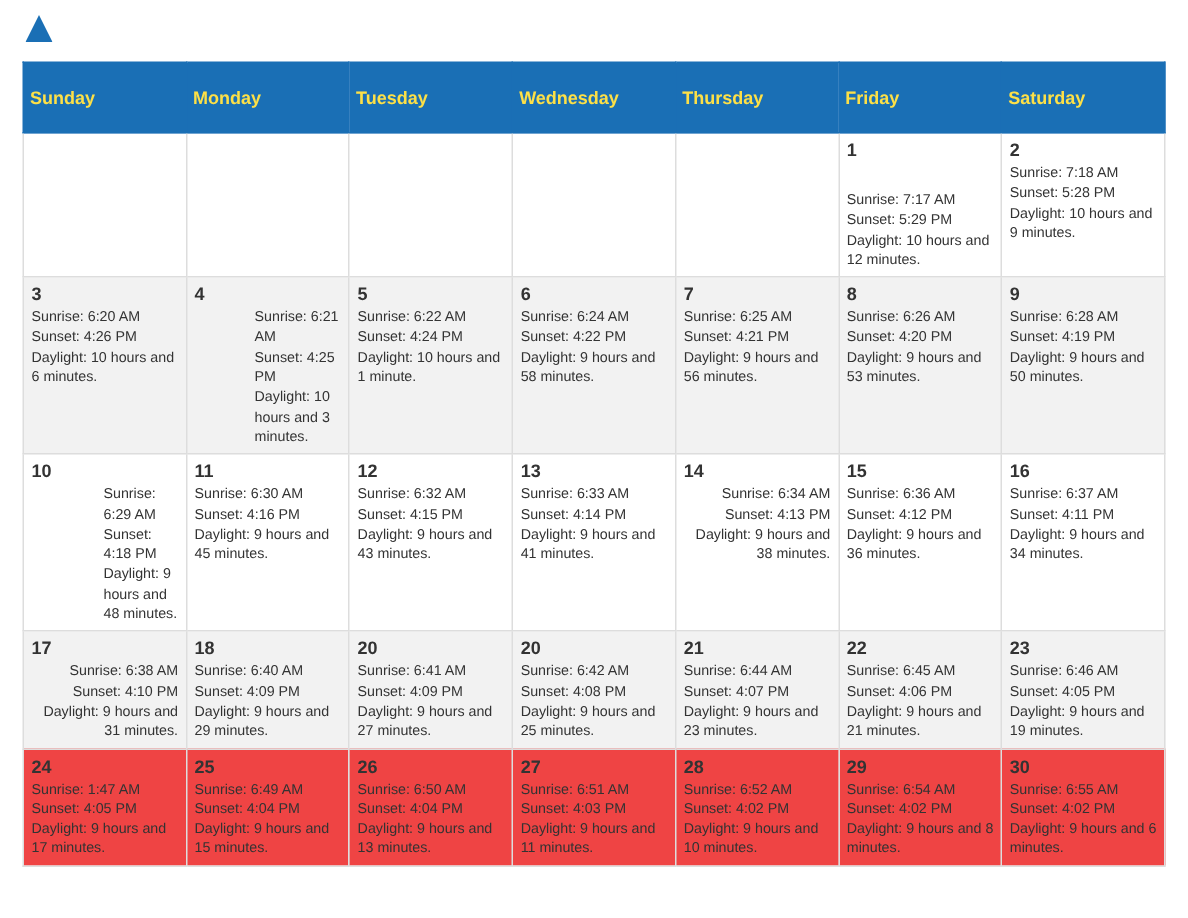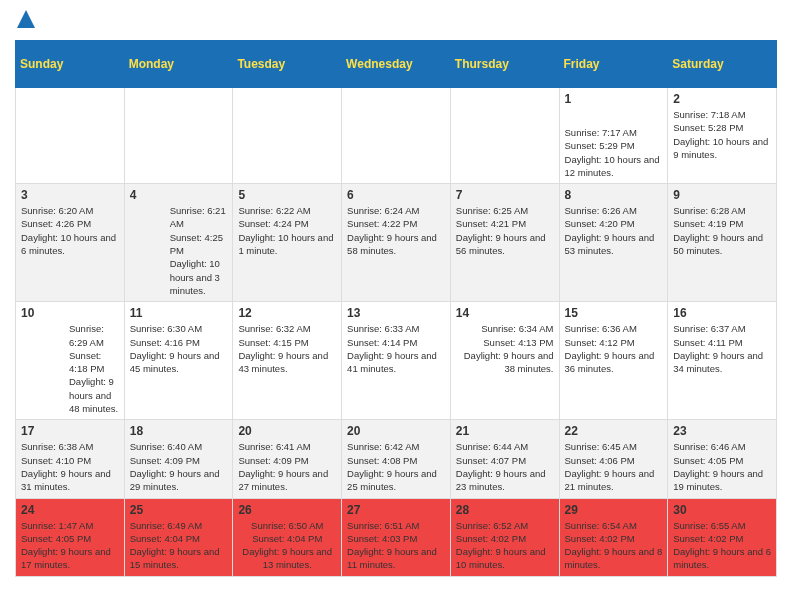--- a/index.html
+++ b/index.html
@@ -240,21 +240,21 @@
         <td>
           <span class="day-num">16</span>
           <div class="day-info" style="white-space: pre-line;">Sunrise: 6:37 AM
 Sunset: 4:11 PM
 Daylight: 9 hours and 34 minutes.</div>
         </td>
       </tr>
       <tr>
         <td>
           <span class="day-num">17</span>
-          <div class="day-info" style="white-space: pre-line;">Sunrise: 6:38 AM
+          <div class="day-info" style="white-space: pre-line; text-align: right;">Sunrise: 6:38 AM
 Sunset: 4:10 PM
 Daylight: 9 hours and 31 minutes.</div>
         </td>
         <td>
           <span class="day-num">18</span>
           <div class="day-info" style="white-space: pre-line;">Sunrise: 6:40 AM
 Sunset: 4:09 PM
 Daylight: 9 hours and 29 minutes.</div>
         </td>
         <td>
@@ -296,21 +296,21 @@
 Daylight: 9 hours and 17 minutes.</div>
         </td>
         <td>
           <span class="day-num">25</span>
           <div class="day-info" style="white-space: pre-line;">Sunrise: 6:49 AM
 Sunset: 4:04 PM
 Daylight: 9 hours and 15 minutes.</div>
         </td>
         <td>
           <span class="day-num">26</span>
-          <div class="day-info" style="white-space: pre-line; text-align: center;">Sunrise: 6:50 AM
+          <div class="day-info" style="white-space: pre-line;">Sunrise: 6:50 AM
 Sunset: 4:04 PM
 Daylight: 9 hours and 13 minutes.</div>
         </td>
         <td>
           <span class="day-num">27</span>
           <div class="day-info" style="white-space: pre-line;">Sunrise: 6:51 AM
 Sunset: 4:03 PM
 Daylight: 9 hours and 11 minutes.</div>
         </td>
         <td>

